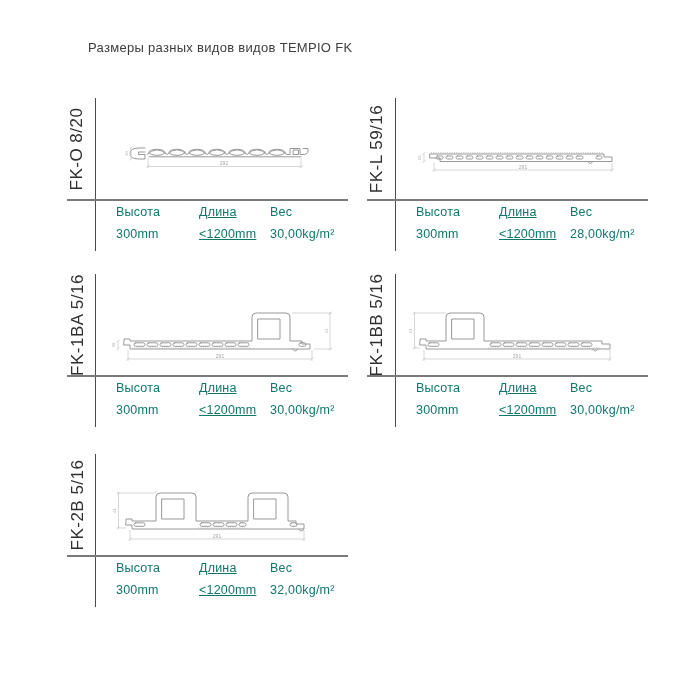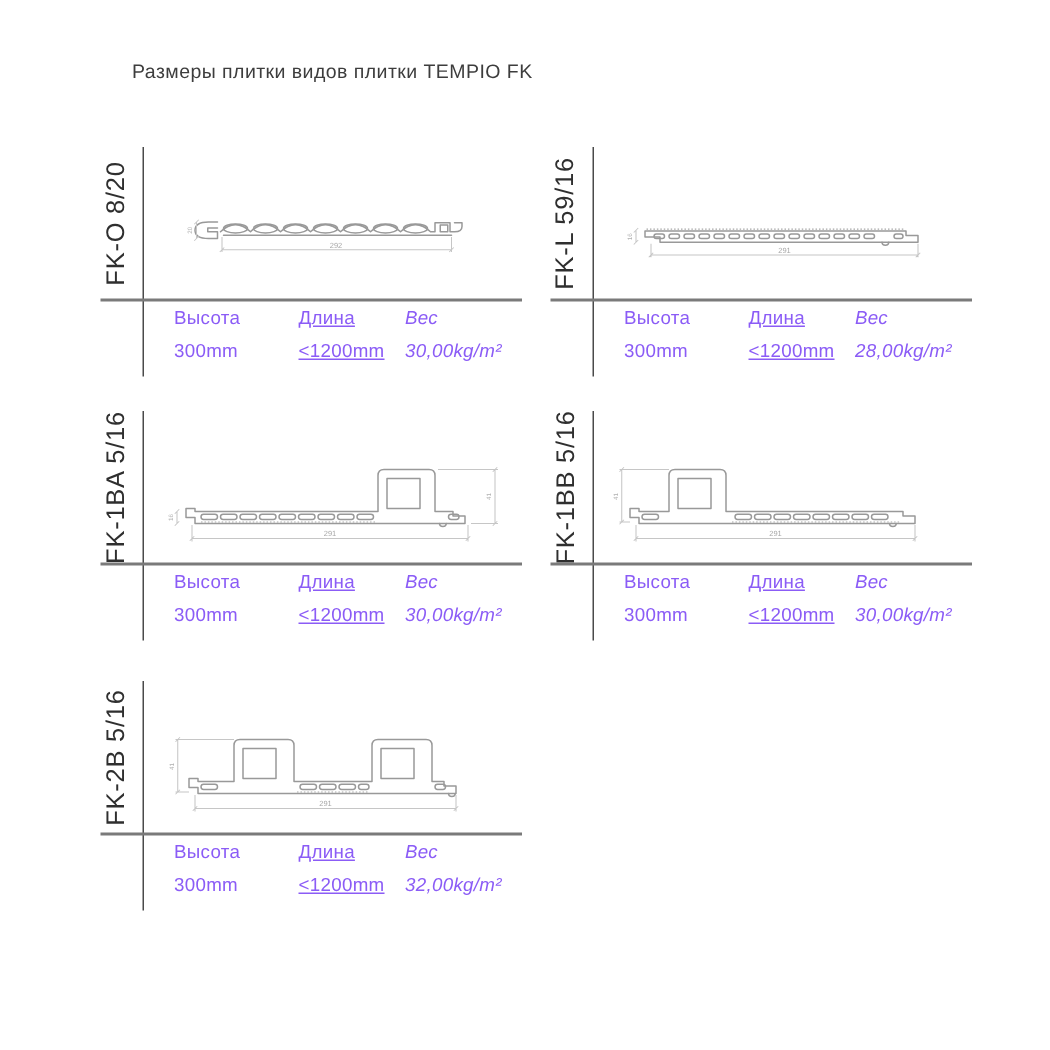--- a/index.html
+++ b/index.html
@@ -13,36 +13,36 @@
   .section{position:absolute;width:292px;height:172px;}
   .vline{position:absolute;left:35px;top:13px;width:1px;height:153px;background:#4a4a4a;}
   .vlabel{
     position:absolute;left:1px;top:13px;width:33px;height:101px;
     display:flex;align-items:center;justify-content:center;
   }
   .vlabel span{
     transform:rotate(-90deg);white-space:nowrap;font-size:17px;color:#2f2f2f;letter-spacing:.5px;
   }
   .rule{position:absolute;left:7px;top:114px;width:281px;height:2px;background:#7a7a7a;}
-  .trow{position:absolute;left:0;width:100%;height:16px;font-size:12.5px;color:#8b5cf6;}
+  .trow{position:absolute;left:0;width:100%;height:16px;font-size:12.5px;color:#0f766e;}
   .trow span{position:absolute;white-space:nowrap;letter-spacing:.2px;}
   .thead{top:120px;}
   .tvals{top:142px;}
-  .c1{left:56px;} .c2{left:139px;text-decoration:underline;} .c3{left:210px;font-style:italic;}
+  .c1{left:56px;} .c2{left:139px;text-decoration:underline;} .c3{left:210px;}
   .drawing{position:absolute;}
   .prof{stroke:#999999;fill:none;stroke-width:1;stroke-linejoin:round;stroke-linecap:round;}
   .dim{stroke:#c6c6c6;fill:none;stroke-width:.7;}
   .dimtxt{fill:#a6a6a6;font-size:5px;font-family:"Liberation Sans",sans-serif;}
   .dimtxt-sm{fill:#b0b0b0;font-size:4.2px;font-family:"Liberation Sans",sans-serif;}
   .serr{stroke:#a8a8a8;stroke-width:.8;stroke-dasharray:1,1.3;fill:none;}
 </style>
 </head>
 <body>
 
-<div class="page-title">Размеры плитки видов плитки TEMPIO FK</div>
+<div class="page-title">Размеры разных видов видов TEMPIO FK</div>
 
 <div class="section" style="left:60px;top:85px;">
   <div class="vlabel">
     <span>FK-O 8/20</span>
   </div>
   <div class="vline"></div>
   <svg class="drawing" style="left:45px;top:50px;" width="235" height="55" viewBox="0 0 235 55">
     <path class="prof" d="M40,13 h-6 q-9,0 -9,5.5 q0,5.5 9,5.5 h6 v-4.5 h-6.5 v-2.5 h6.5"></path>
     <path class="prof" d="M42,19.5 q10,-9.5 20,0 q10,-9.5 20,0 q10,-9.5 20,0 q10,-9.5 20,0 q10,-9.5 20,0 q10,-9.5 20,0 q10,-9.5 20,0 h3 v-6 h10 v6 h3 q5,0 5,-3.5 v-2.5 h-5"></path>
     <rect class="prof" x="188.5" y="15" width="5" height="4.5"></rect>

